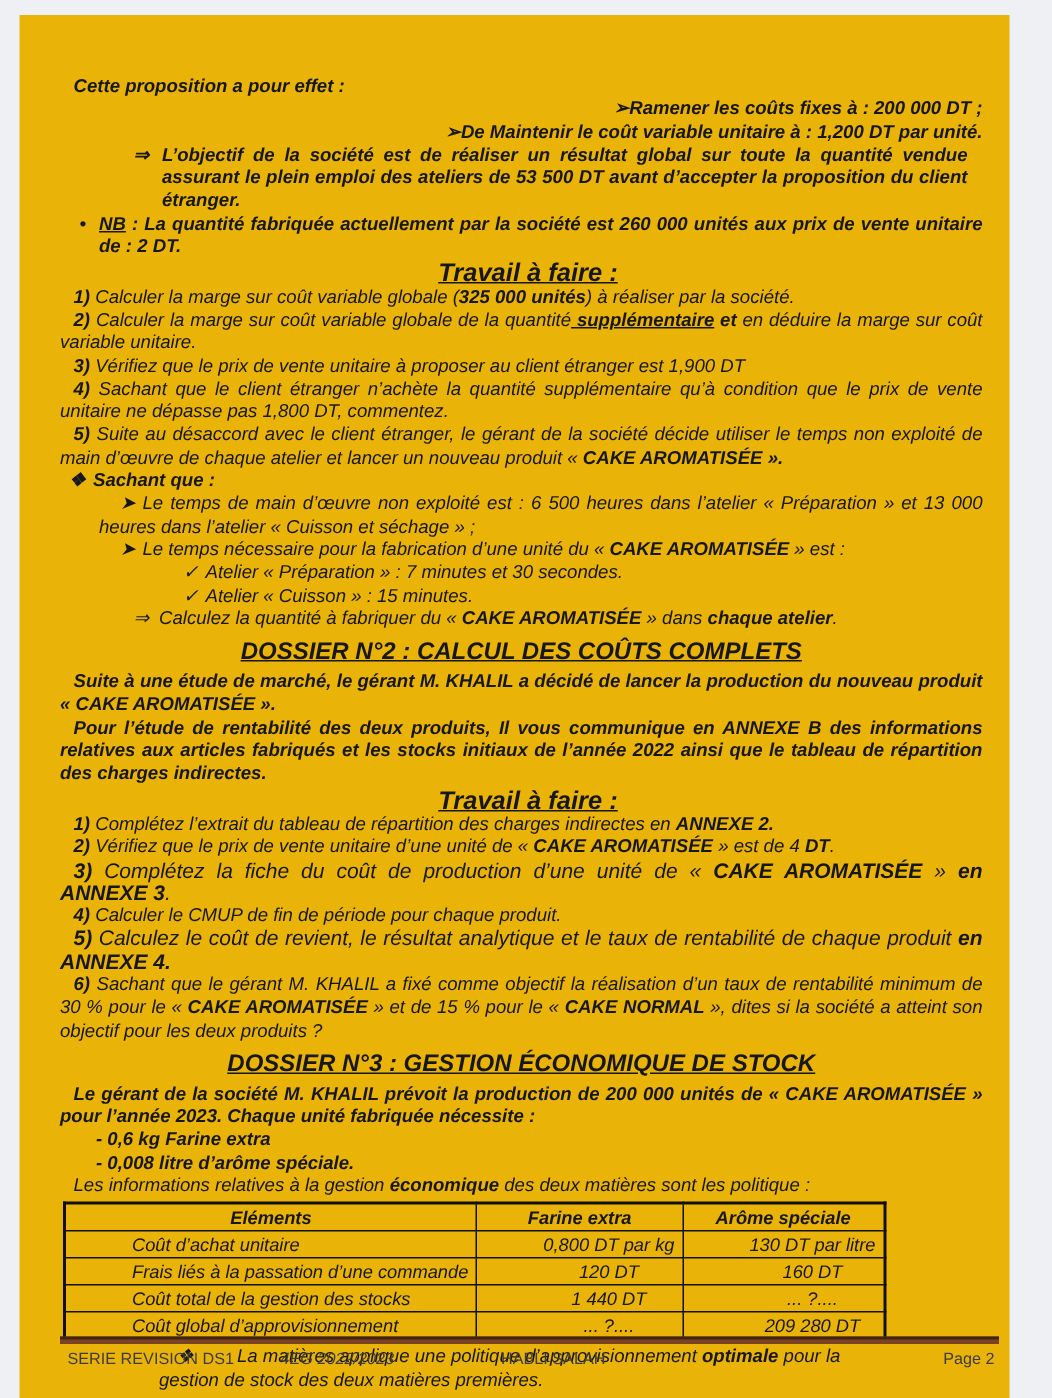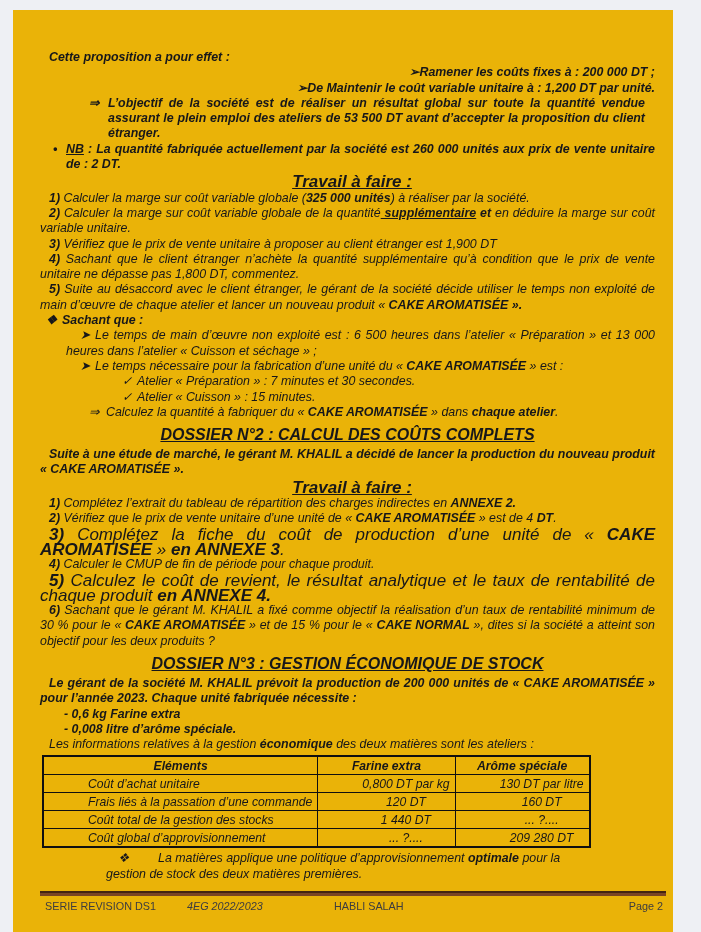--- a/index.html
+++ b/index.html
@@ -24,21 +24,21 @@
 
   .s-intro{padding-left:9px;font-weight:700;text-align:left;}
   .s-chev{padding-left:49px;text-indent:-19px;font-weight:700;text-align:right;}
   .s-chev .mk{width:19px;}
   .s-imply{padding-left:68px;text-indent:-19px;font-weight:700;margin-right:10px;}
   .s-imply .mk{width:19px;}
   .s-nb{padding-left:26px;text-indent:-13px;font-weight:700;}
   .s-nb .mk{width:13px;}
   .s-tf{padding-left:9px;font-weight:700;font-size:17px;margin:2px 0 1px;text-align:center;}
   .s-item{text-indent:9px;}
-  .s-item-sm{text-indent:9px;font-size:17px;}
+  .s-item-sm{text-indent:9px;font-size:14px;}
   .s-sachant{padding-left:22px;text-indent:-16px;font-weight:700;text-align:left;}
   .s-sachant .mk{width:16px;}
   .s-tri{padding-left:26px;text-indent:14px;}
   .s-tri .mk{width:15px;}
   .s-check{padding-left:82px;text-align:left;}
   .s-check .mk{width:15px;}
   .s-imply2{padding-left:49px;text-align:left;}
   .s-imply2 .mk{width:17px;}
   .s-h1{text-align:center;font-weight:700;font-size:16px;line-height:19px;margin:5px 0 3px;}
   .s-parab{font-weight:700;text-indent:9px;}
@@ -95,32 +95,33 @@
       <div class="blk s-item"><span class="b">4)</span><span> Sachant que le client étranger n’achète la quantité supplémentaire qu’à condition que le prix de vente unitaire ne dépasse pas 1,800 DT, commentez.</span></div>
       <div class="blk s-item"><span class="b">5)</span><span> Suite au désaccord avec le client étranger, le gérant de la société décide utiliser le temps non exploité de main d’œuvre de chaque atelier et lancer un nouveau produit « </span><span class="b">CAKE AROMATISÉE</span><span class="b"> ».</span></div>
       <div class="blk s-sachant"><span class="mk">❖</span><span class="b">Sachant que :</span></div>
       <div class="blk s-tri"><span class="mk">➤</span><span>Le temps de main d’œuvre non exploité est : 6 500 heures dans l’atelier « Préparation »  et 13 000 heures dans l’atelier « Cuisson et séchage » ;</span></div>
       <div class="blk s-tri"><span class="mk">➤</span><span>Le temps nécessaire pour la fabrication d’une unité du « </span><span class="b">CAKE AROMATISÉE</span><span> » est :</span></div>
       <div class="blk s-check"><span class="mk">✓</span><span>Atelier « Préparation » : 7 minutes et 30 secondes.</span></div>
       <div class="blk s-check"><span class="mk">✓</span><span>Atelier « Cuisson » : 15 minutes.</span></div>
       <div class="blk s-imply2"><span class="mk">⇒</span><span>Calculez la quantité à fabriquer du « </span><span class="b">CAKE AROMATISÉE</span><span> » dans </span><span class="b">chaque atelier</span><span>.</span></div>
       <div class="blk s-h1"><span class="b u">DOSSIER N°2 : CALCUL DES COÛTS COMPLETS</span></div>
       <div class="blk s-parab"><span class="b">Suite à une étude de marché, le gérant M. KHALIL a décidé de lancer la production du nouveau produit « CAKE AROMATISÉE ».</span></div>
+      <div class="blk s-parab"><span class="b">Pour l’étude de rentabilité des deux produits, Il vous communique en ANNEXE B des informations relatives aux articles fabriqués et les stocks initiaux de l’année 2022 ainsi que le tableau de répartition des charges indirectes.</span></div>
       <div class="blk s-tf"><span class="b u">Travail à faire :</span></div>
       <div class="blk s-item"><span class="b">1)</span><span> Complétez l’extrait du tableau de répartition des charges indirectes en </span><span class="b">ANNEXE 2.</span></div>
       <div class="blk s-item"><span class="b">2)</span><span> Vérifiez que le prix de vente unitaire d’une unité de « </span><span class="b">CAKE AROMATISÉE</span><span> » est de 4 </span><span class="b">DT</span><span>.</span></div>
       <div class="blk s-item-sm"><span class="b">3)</span><span> Complétez la fiche du coût de production d’une unité de « </span><span class="b">CAKE AROMATISÉE</span><span> » </span><span class="b">en ANNEXE 3</span><span>.</span></div>
       <div class="blk s-item"><span class="b">4)</span><span> Calculer le CMUP de fin de période pour chaque produit.</span></div>
       <div class="blk s-item-sm"><span class="b">5)</span><span> Calculez le coût de revient, le résultat analytique et le taux de rentabilité de chaque produit </span><span class="b">en ANNEXE 4.</span></div>
       <div class="blk s-item"><span class="b">6)</span><span> Sachant que le gérant M. KHALIL a fixé comme objectif la réalisation d’un taux de rentabilité minimum de 30 % pour le « </span><span class="b">CAKE AROMATISÉE</span><span> » et de 15 % pour le « </span><span class="b">CAKE NORMAL</span><span> », dites si la société a atteint son objectif pour les deux produits ?</span></div>
       <div class="blk s-h1"><span class="b u">DOSSIER N°3 : GESTION ÉCONOMIQUE DE STOCK</span></div>
       <div class="blk s-parab"><span class="b">Le gérant de la société M. KHALIL prévoit la production de 200 000 unités de « CAKE AROMATISÉE » pour l’année 2023. Chaque unité fabriquée nécessite :</span></div>
       <div class="blk s-dash"><span class="b">- 0,6 kg Farine extra</span></div>
       <div class="blk s-dash"><span class="b">- 0,008 litre d’arôme spéciale.</span></div>
-      <div class="blk s-lead"><span>Les informations relatives à la gestion </span><span class="b">économique</span><span> des deux matières sont les ateliers :</span></div>
+      <div class="blk s-lead"><span>Les informations relatives à la gestion </span><span class="b">économique</span><span> des deux matières sont les politique :</span></div>
       <div class="blk s-table">
         <table>
           <colgroup>
             <col class="c1">
             <col class="c2">
             <col class="c3">
           </colgroup>
           <thead>
             <tr>
               <th>Eléments</th>

